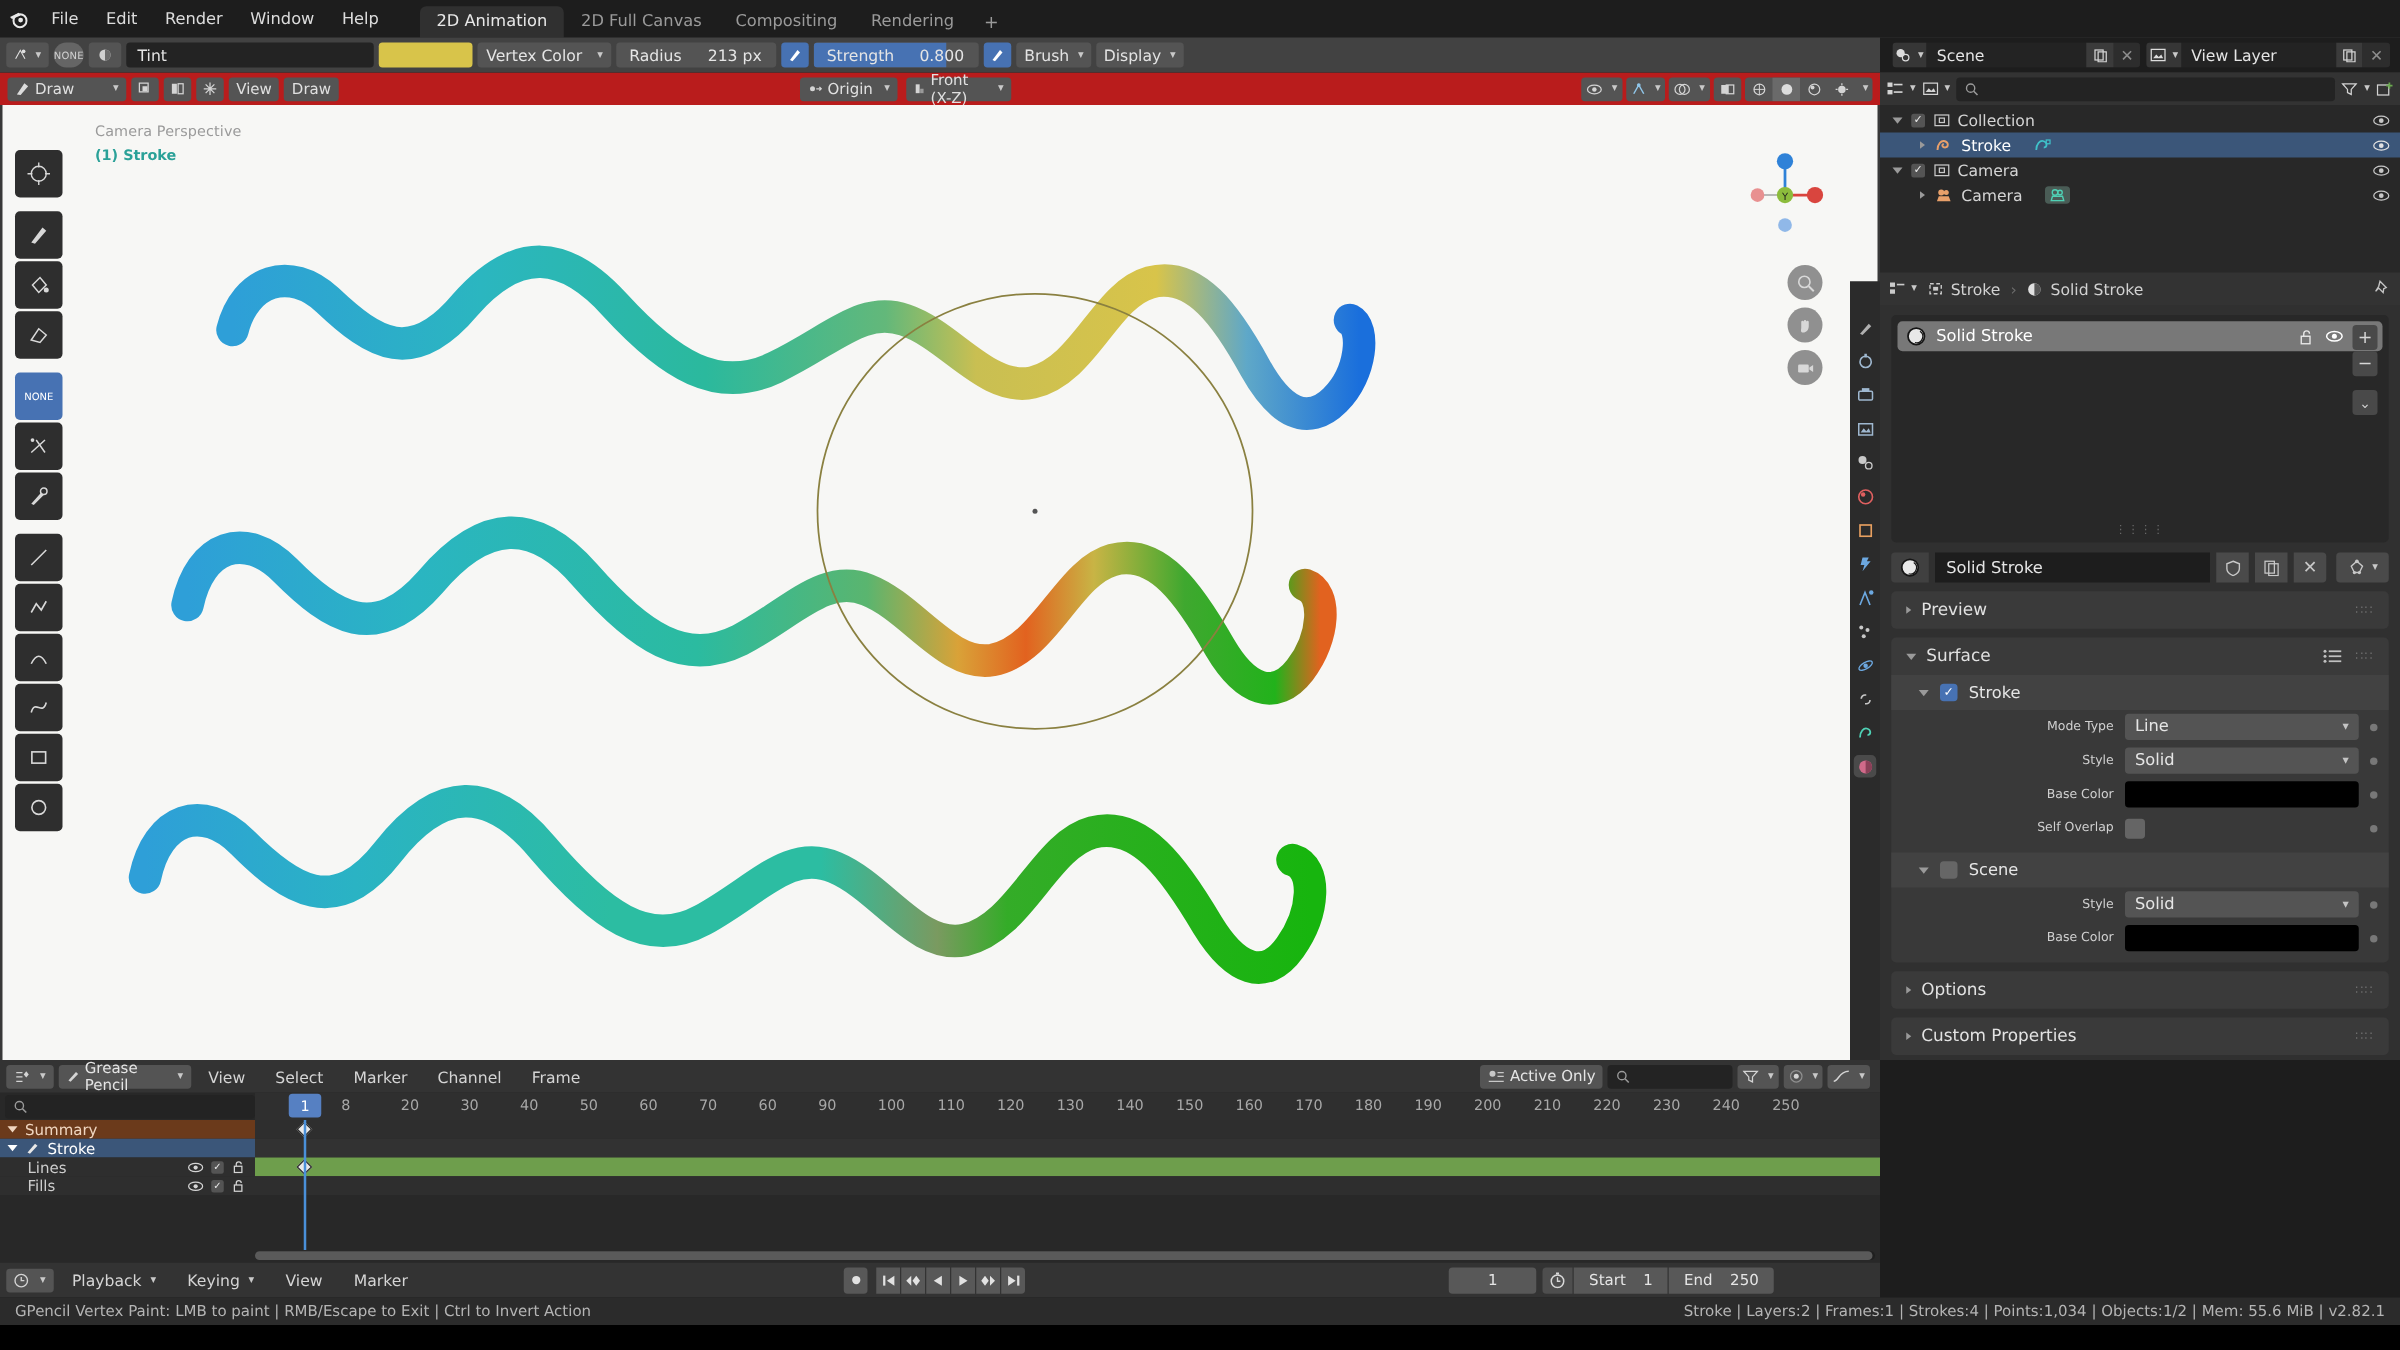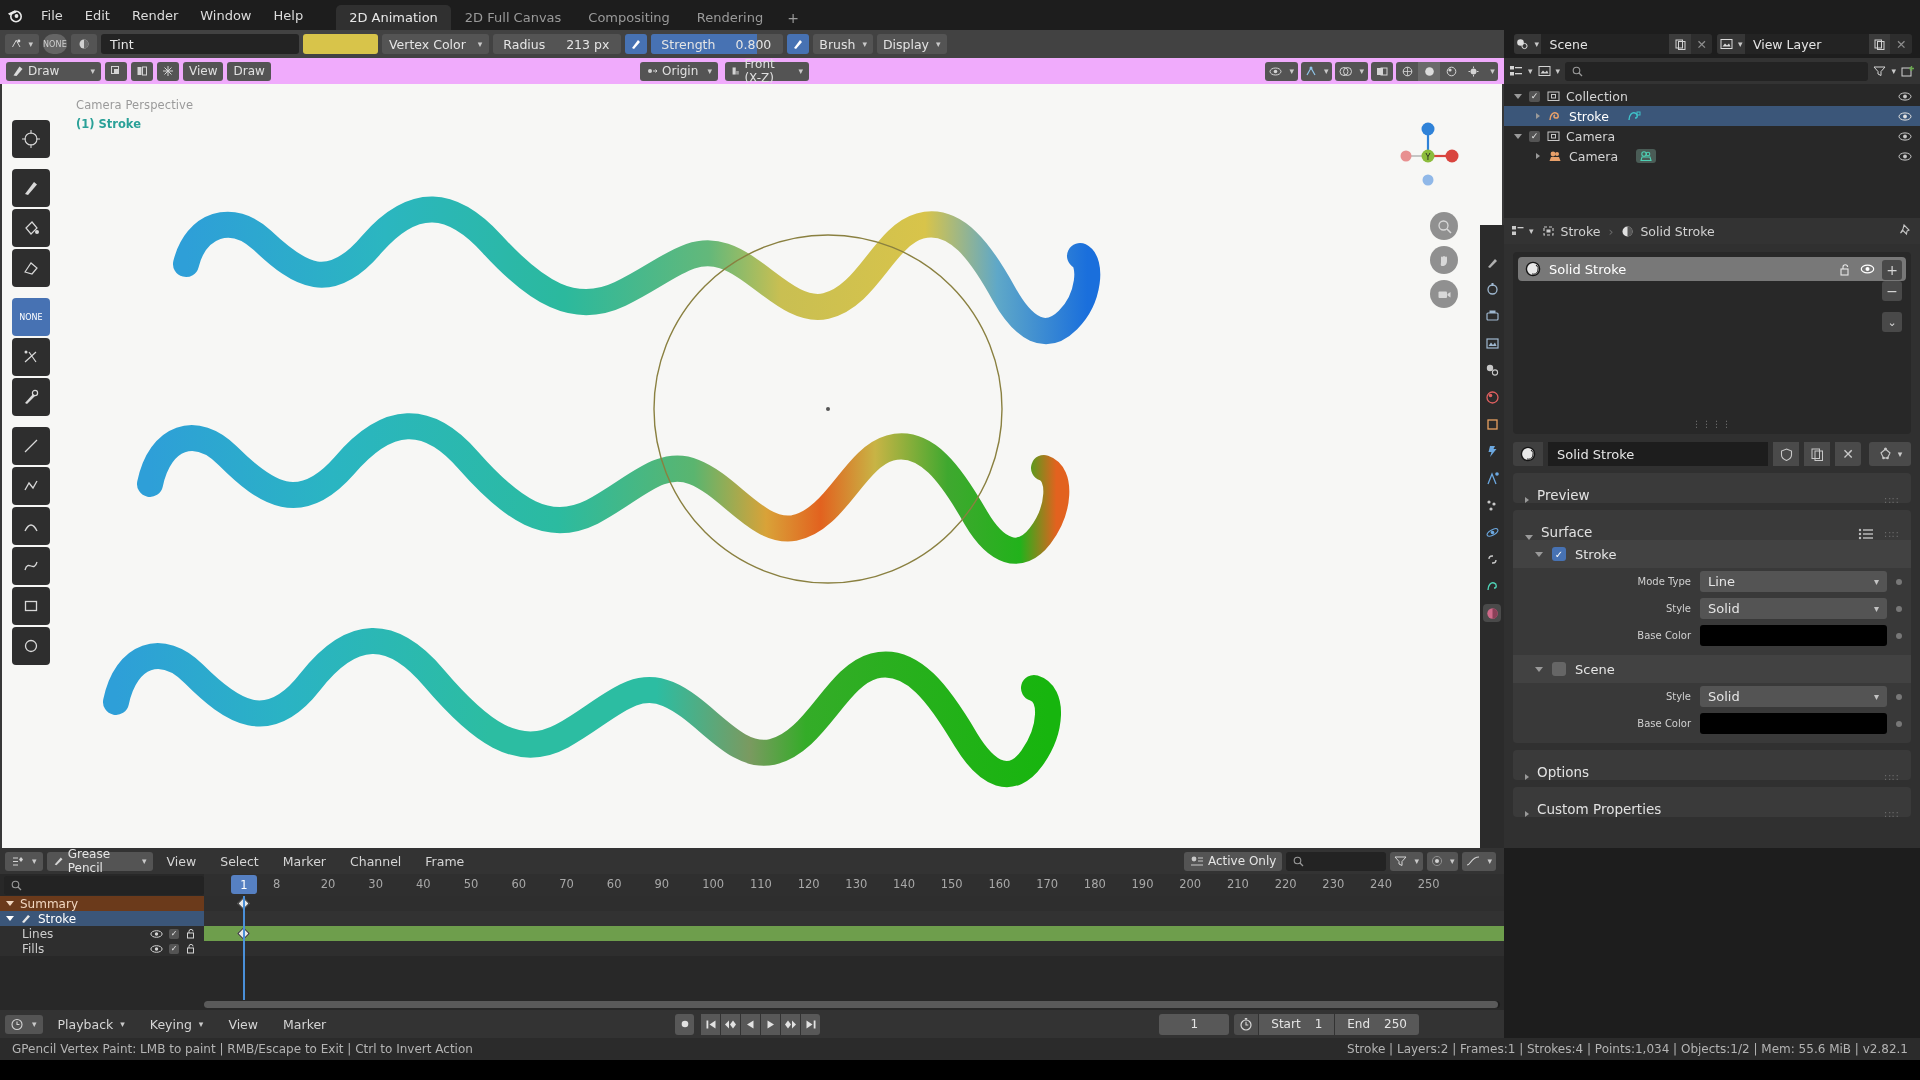--- a/index.html
+++ b/index.html
@@ -68,21 +68,21 @@
     display:flex; align-items:center; justify-content:center; }
   .caret { font-size: 9px; color: #c9c9c9; margin-left: 3px; }
 
   
   .viewport {
     position: absolute; left: 0; top: 58px; width: 1504px; height: 790px;
     background: #383838; overflow: hidden;
   }
   .vp-header {
     position: absolute; left: 0; top: 0; width: 1504px; height: 26px;
-    background: #f0abfc; display: flex; align-items: center; padding: 0 6px; gap: 4px;
+    background: #b91c1c; display: flex; align-items: center; padding: 0 6px; gap: 4px;
   }
   .vh-btn {
     height: 19px; background: #545454; border-radius: 3px; display: flex;
     align-items: center; padding: 0 6px; gap: 4px; font-size: 12px; color: #e0e0e0;
   }
   .vh-mode { width: 95px; }
   .vh-icon { width: 22px; height: 19px; background: #545454; border-radius: 3px;
     display: flex; align-items: center; justify-content: center; }
   .vp-canvas {
     position: absolute; left: 0; top: 26px; width: 1504px; height: 764px;
@@ -204,21 +204,21 @@
     display: flex; align-items: center; justify-content: center; }
   .mnr-field { flex: 1; height: 24px; background: #1d1d1d; display: flex; align-items: center;
     padding-left: 9px; font-size: 13px; }
   .mnr-btn { width: 26px; height: 24px; background: #4a4a4a; display: flex;
     align-items: center; justify-content: center; }
   .mnr-btn.last { border-radius: 0 3px 3px 0; }
   .mnr-nodes { width: 42px; height: 24px; background: #4a4a4a; border-radius: 3px;
     display: flex; align-items: center; justify-content: center; gap: 2px; margin-left: 3px; }
 
   .sect {
-    margin: 0 0 0 0; height: 30px; display: flex; align-items: flex-end;
+    margin: 0 0 0 0; height: 30px; display: flex; align-items: center;
     padding: 0 12px; gap: 8px; font-size: 13.5px; color: #e2e2e2;
   }
   .sect.closed { background: #3a3a3a; border-radius: 4px; margin: 7px 9px 0 9px; }
   .sect.opened { background: #3a3a3a; border-radius: 4px 4px 0 0; margin: 7px 9px 0 9px; }
   .grip { margin-left: auto; color: #6e6e6e; font-size: 10px; letter-spacing: 1px; line-height: 5px; }
   .sect-body { background: #393939; margin: 0 9px; border-radius: 0 0 4px 4px; padding-bottom: 6px; }
   .sub-head {
     height: 28px; display: flex; align-items: center; gap: 9px; padding-left: 22px;
     font-size: 13px; background: #424242;
   }
@@ -1074,20 +1074,27 @@
         </span>
         <span class="pdot"></span>
       </div>
 
       <div class="prow">
         <span class="plabel">Base Color</span>
         <span class="pfield black"></span>
         <span class="pdot"></span>
       </div>
 
+      <div class="prow">
+        <span class="plabel">Self Overlap</span>
+        <span style="flex:1;display:flex;">
+            <span class="pchk-right"></span>
+          </span>
+        <span class="pdot"></span>
+      </div>
 
       <div class="sub-head" style="margin-top:6px;">
         <span class="tri down"></span>
         <span class="chk-grey"></span>
         <span>Scene</span>
       </div>
 
       <div class="prow">
         <span class="plabel">Style</span>
         <span class="pfield">

